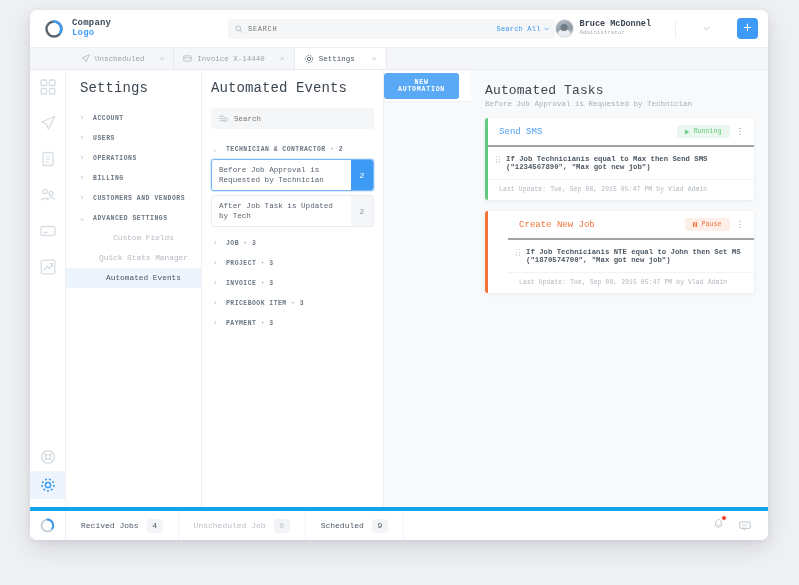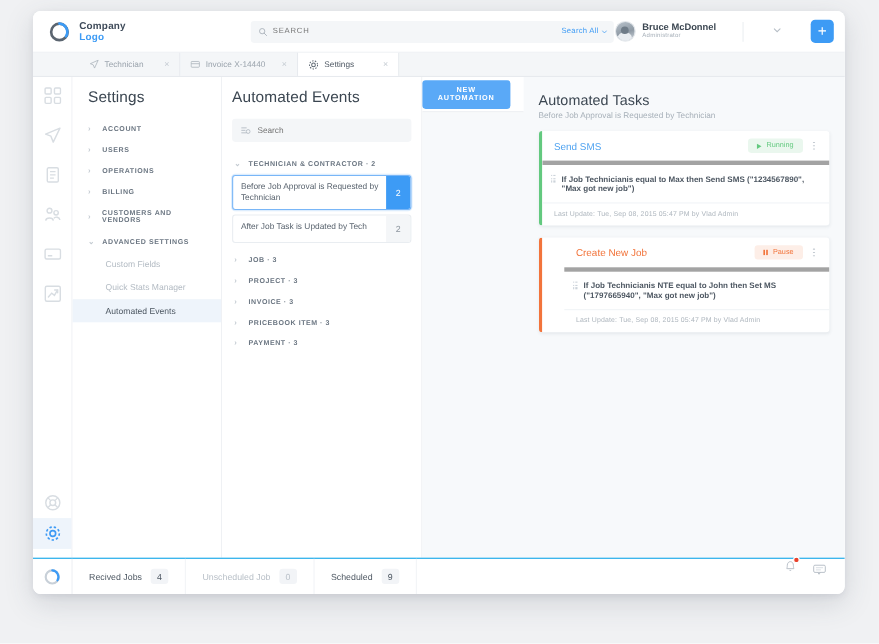--- a/index.html
+++ b/index.html
@@ -10,21 +10,21 @@
     overflow: hidden;
   }
   .app-window {
     position: absolute;
     left: 30px; top: 10px;
     width: 738px; height: 530px;
     background: #ffffff;
     border-radius: 7px;
     box-shadow: 0 8px 26px rgba(60,70,90,0.17), 0 2px 6px rgba(60,70,90,0.08);
     overflow: hidden;
-    display: flex; flex-direction: column;
+    display: flex; flex-direction: column; font-family: Liberation Mono, monospace;
   }
 
   
   .topbar {
     height: 38px; min-height: 38px;
     background: #fff;
     display: flex; align-items: center;
     padding: 0 10px 0 14px;
     border-bottom: 1px solid #eef0f3;
   }
@@ -119,21 +119,21 @@
   }
   .settings-title { font-size: 14px; color: #3b4651; padding: 0 0 12px 14px; letter-spacing: .1px; }
   .nav-group {
     display: flex; align-items: center; gap: 7px;
     padding: 6px 10px 6px 14px;
     font-size: 6.4px; font-weight: bold; color: #6b7682;
     letter-spacing: .55px;
   }
   .chev { color: #c2c9d0; font-size: 7px; width: 6px; display: inline-block; }
   .nav-sub {
-    padding: 6px 10px 6px 30px; font-size: 7.8px; color: #b3bbc3;
+    padding: 6px 10px 6px 30px; font-size: 7.8px; color: #b3bbc3; text-align: center;
   }
   .nav-sub.active { color: #4d5762; background: #eef4fb; }
 
   
   .events-col {
     width: 182px; min-width: 182px; background: #fff;
     border-right: 1px solid #eef0f3; padding: 10px 9px 0 9px;
   }
   .events-title { font-size: 14px; color: #3b4651; margin-bottom: 12px; letter-spacing: .1px; }
   .ev-search {
@@ -183,21 +183,21 @@
   .tasks-sub { font-size: 7.5px; color: #a7b0b9; margin-top: 2px; margin-bottom: 10px; }
 
   .card {
     background: #fff; border-radius: 3px; margin-bottom: 11px;
     box-shadow: 0 1px 3px rgba(70,85,105,.10);
     border-left: 3px solid #63c97f; overflow: hidden;
   }
   .card.paused { border-left-color: #f2743b; padding-left: 20px; }
   .card-head {
     display: flex; align-items: center; padding: 7px 8px 7px 11px;
-    border-bottom: 4px solid #a3a3a3;
+    border-bottom: 2px solid #a3a3a3;
   }
   .card-title { font-size: 9px; color: #4ea2f0; }
   .card.paused .card-title { color: #f2743b; }
   .pill {
     margin-left: auto; display: flex; align-items: center; gap: 4px;
     background: #eaf7ee; color: #63c97f; border-radius: 3px;
     font-size: 6.6px; padding: 3px 9px 3px 7px;
   }
   .pill.pause { background: #fdeee7; color: #f2743b; }
   .kebab { display: flex; flex-direction: column; gap: 1.5px; padding: 0 5px 0 9px; }
@@ -209,21 +209,21 @@
   .grip { display: grid; grid-template-columns: 1.3px 1.3px; gap: 1.4px; padding-top: 1px; }
   .grip i { width: 1.3px; height: 1.3px; background: #ccd3da; display: block; }
   .card-foot {
     border-top: 1px solid #f1f4f7; padding: 6px 10px 7px 11px;
     font-size: 6.3px; color: #aeb6be; letter-spacing: .15px;
   }
 
   
   .footer {
     height: 33px; min-height: 33px; background: #fff;
-    border-top: 1px solid #0ea5e9; display: flex; align-items: flex-start;
+    border-top: 4px solid #0ea5e9; display: flex; align-items: center;
   }
   .footer-logo { width: 36px; min-width: 36px; display: flex; justify-content: center; border-right: 1px solid #eef0f3; height: 100%; align-items: center; }
   .foot-stat {
     display: flex; align-items: center; gap: 8px;
     padding: 0 15px; height: 100%; font-size: 8px; color: #4d5762;
     border-right: 1px solid #f2f4f7;
   }
   .foot-stat.muted { color: #b9c0c8; }
   .foot-count {
     background: #f2f4f7; border-radius: 3px; min-width: 16px; height: 14px;
@@ -285,21 +285,21 @@
       </div>
       <button class="plus-btn">+</button>
     </div>
   </div>
 
   <div class="tabstrip">
     <div class="tab">
       <svg width="9" height="9" viewBox="0 0 12 12">
         <path d="M11 1 L1.5 5.2 L5 6.6 L6.6 10.5 Z" fill="none" stroke="#aeb6be" stroke-width="1"></path>
       </svg>
-      <span>Technician</span>
+      <span>Unscheduled</span>
       <span class="tab-close">×</span>
     </div>
     <div class="tab">
       <svg width="9" height="9" viewBox="0 0 12 12">
         <rect x="1" y="2.5" width="10" height="7" rx="1" fill="none" stroke="#aeb6be" stroke-width="1"></rect>
         <line x1="1" y1="5.2" x2="11" y2="5.2" stroke="#aeb6be" stroke-width="1"></line>
       </svg>
       <span>Invoice X-14440</span>
       <span class="tab-close">×</span>
     </div>
@@ -505,21 +505,21 @@
           </div>
           <div class="card-rule">
             <span class="grip">
                 <i></i>
                 <i></i>
                 <i></i>
                 <i></i>
                 <i></i>
                 <i></i>
               </span>
-            <span>If Job Technicianis NTE equal to John  then Set MS ("1797665940", "Max got new job")</span>
+            <span>If Job Technicianis NTE equal to John  then Set MS ("1870574700", "Max got new job")</span>
           </div>
           <div class="card-foot">Last  Update:  Tue, Sep 08, 2015 05:47 PM by Vlad Admin</div>
         </div>
       </div>
     </div>
   </div>
 
   <div class="footer">
     <div class="footer-logo">
       <svg width="17" height="17" viewBox="0 0 20 20">

